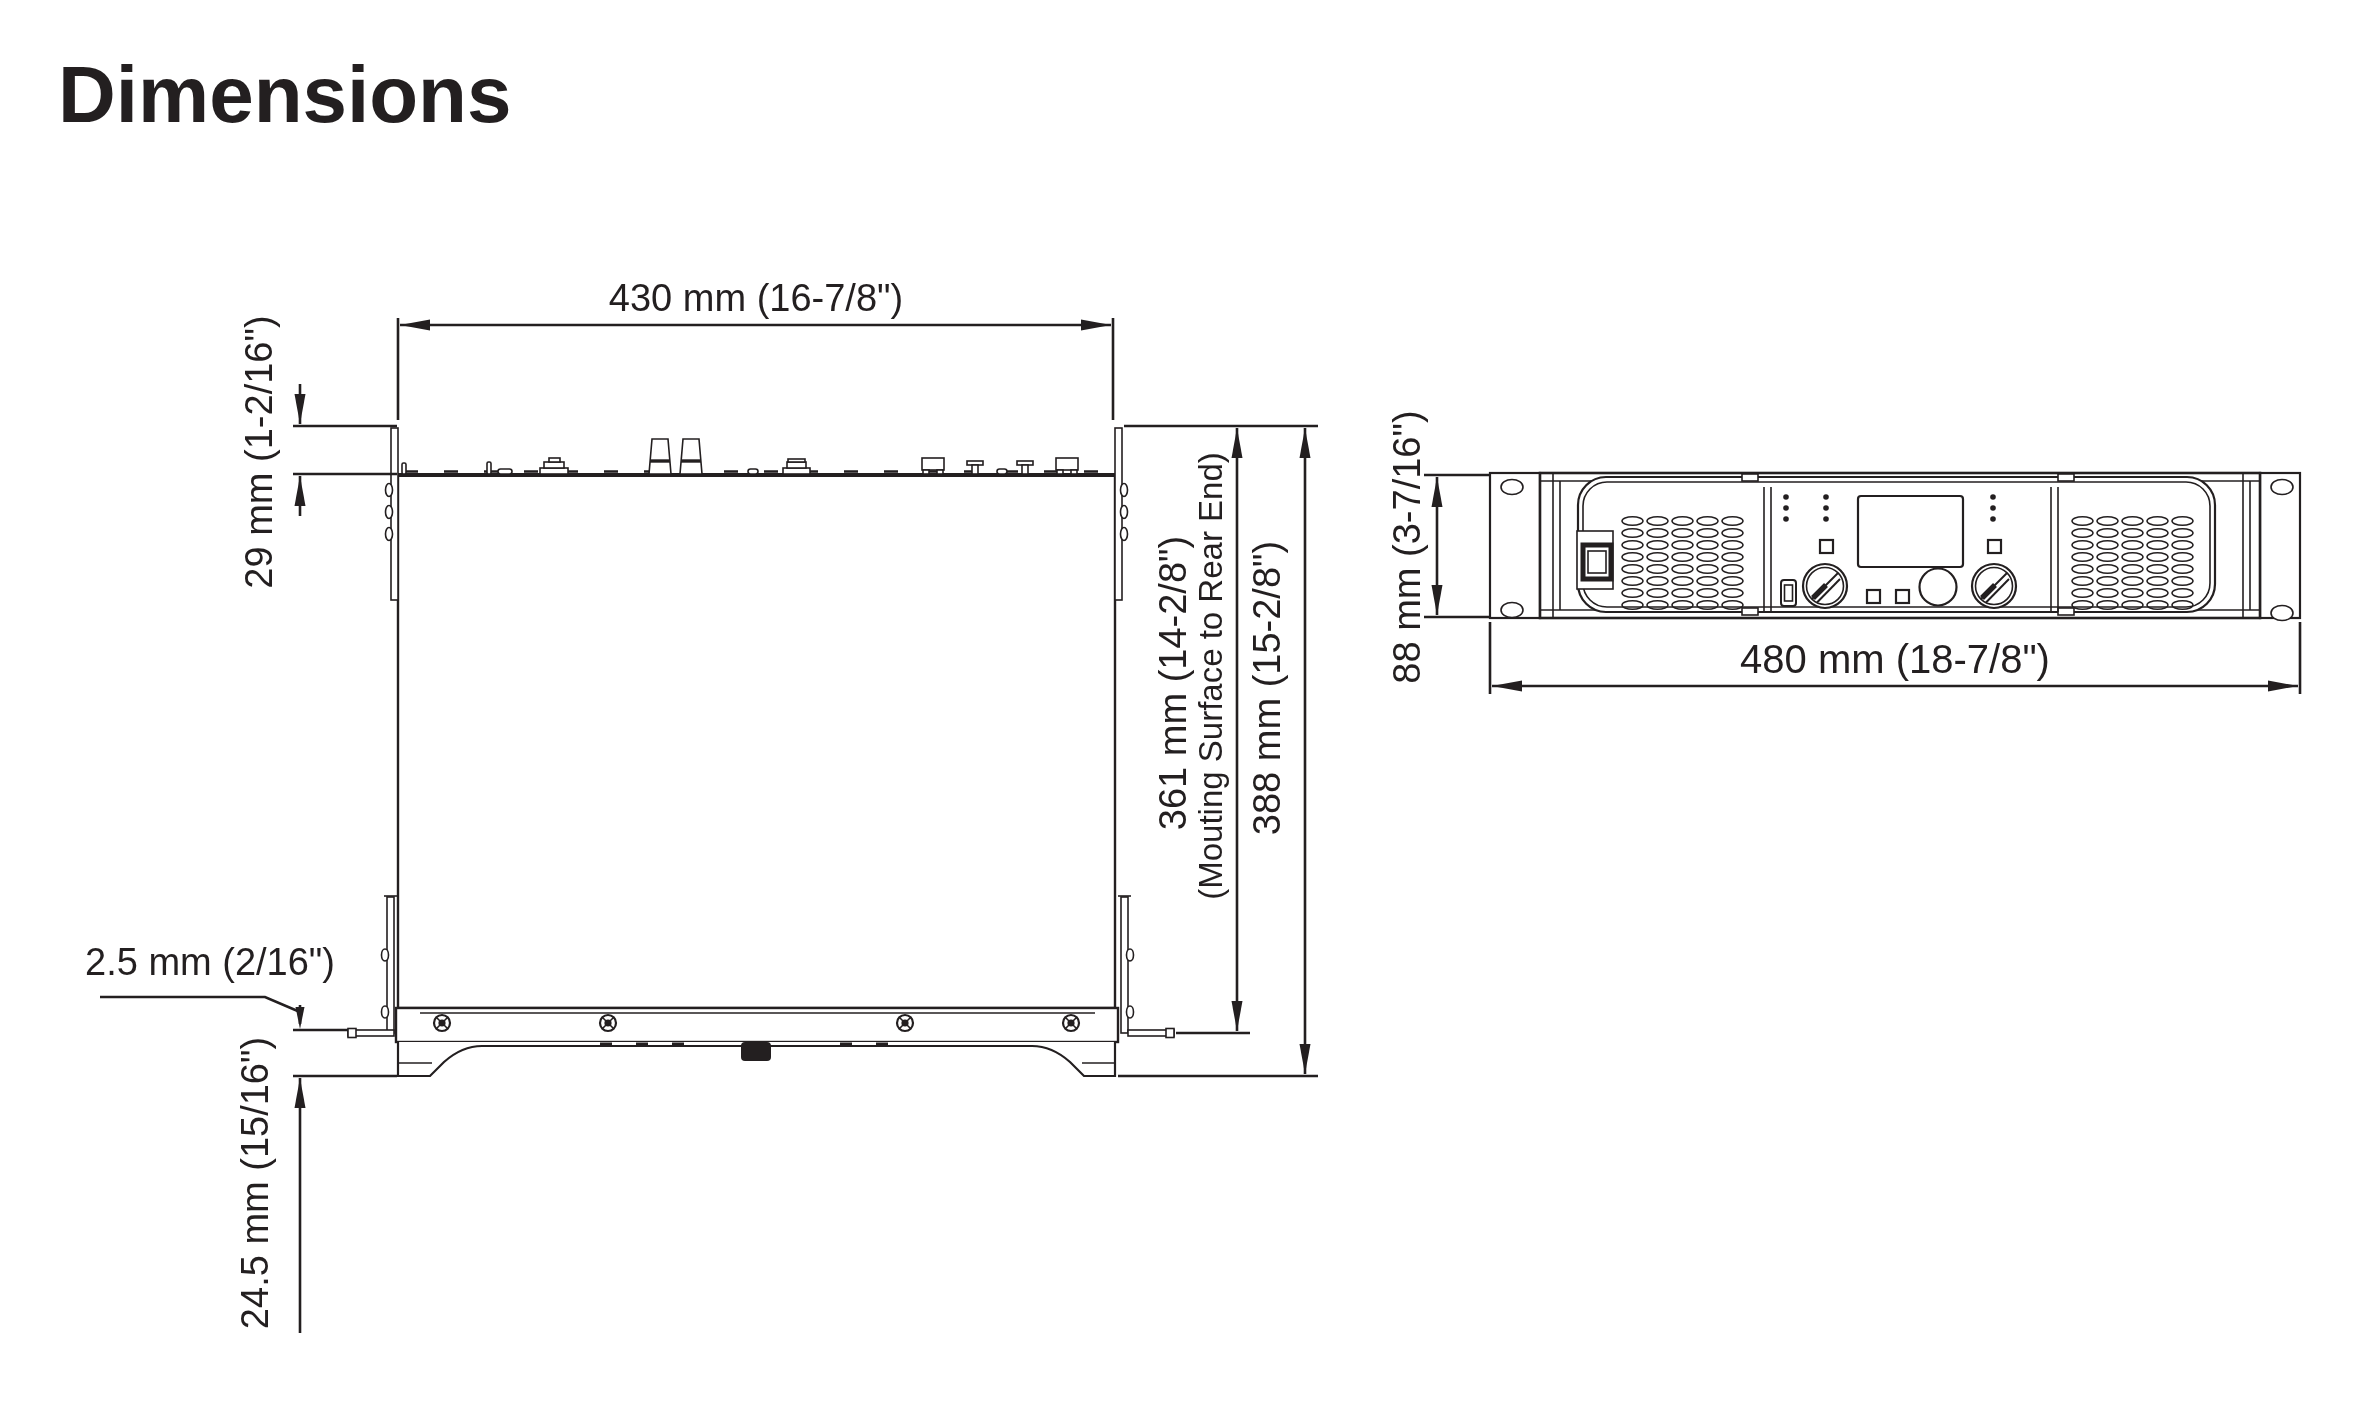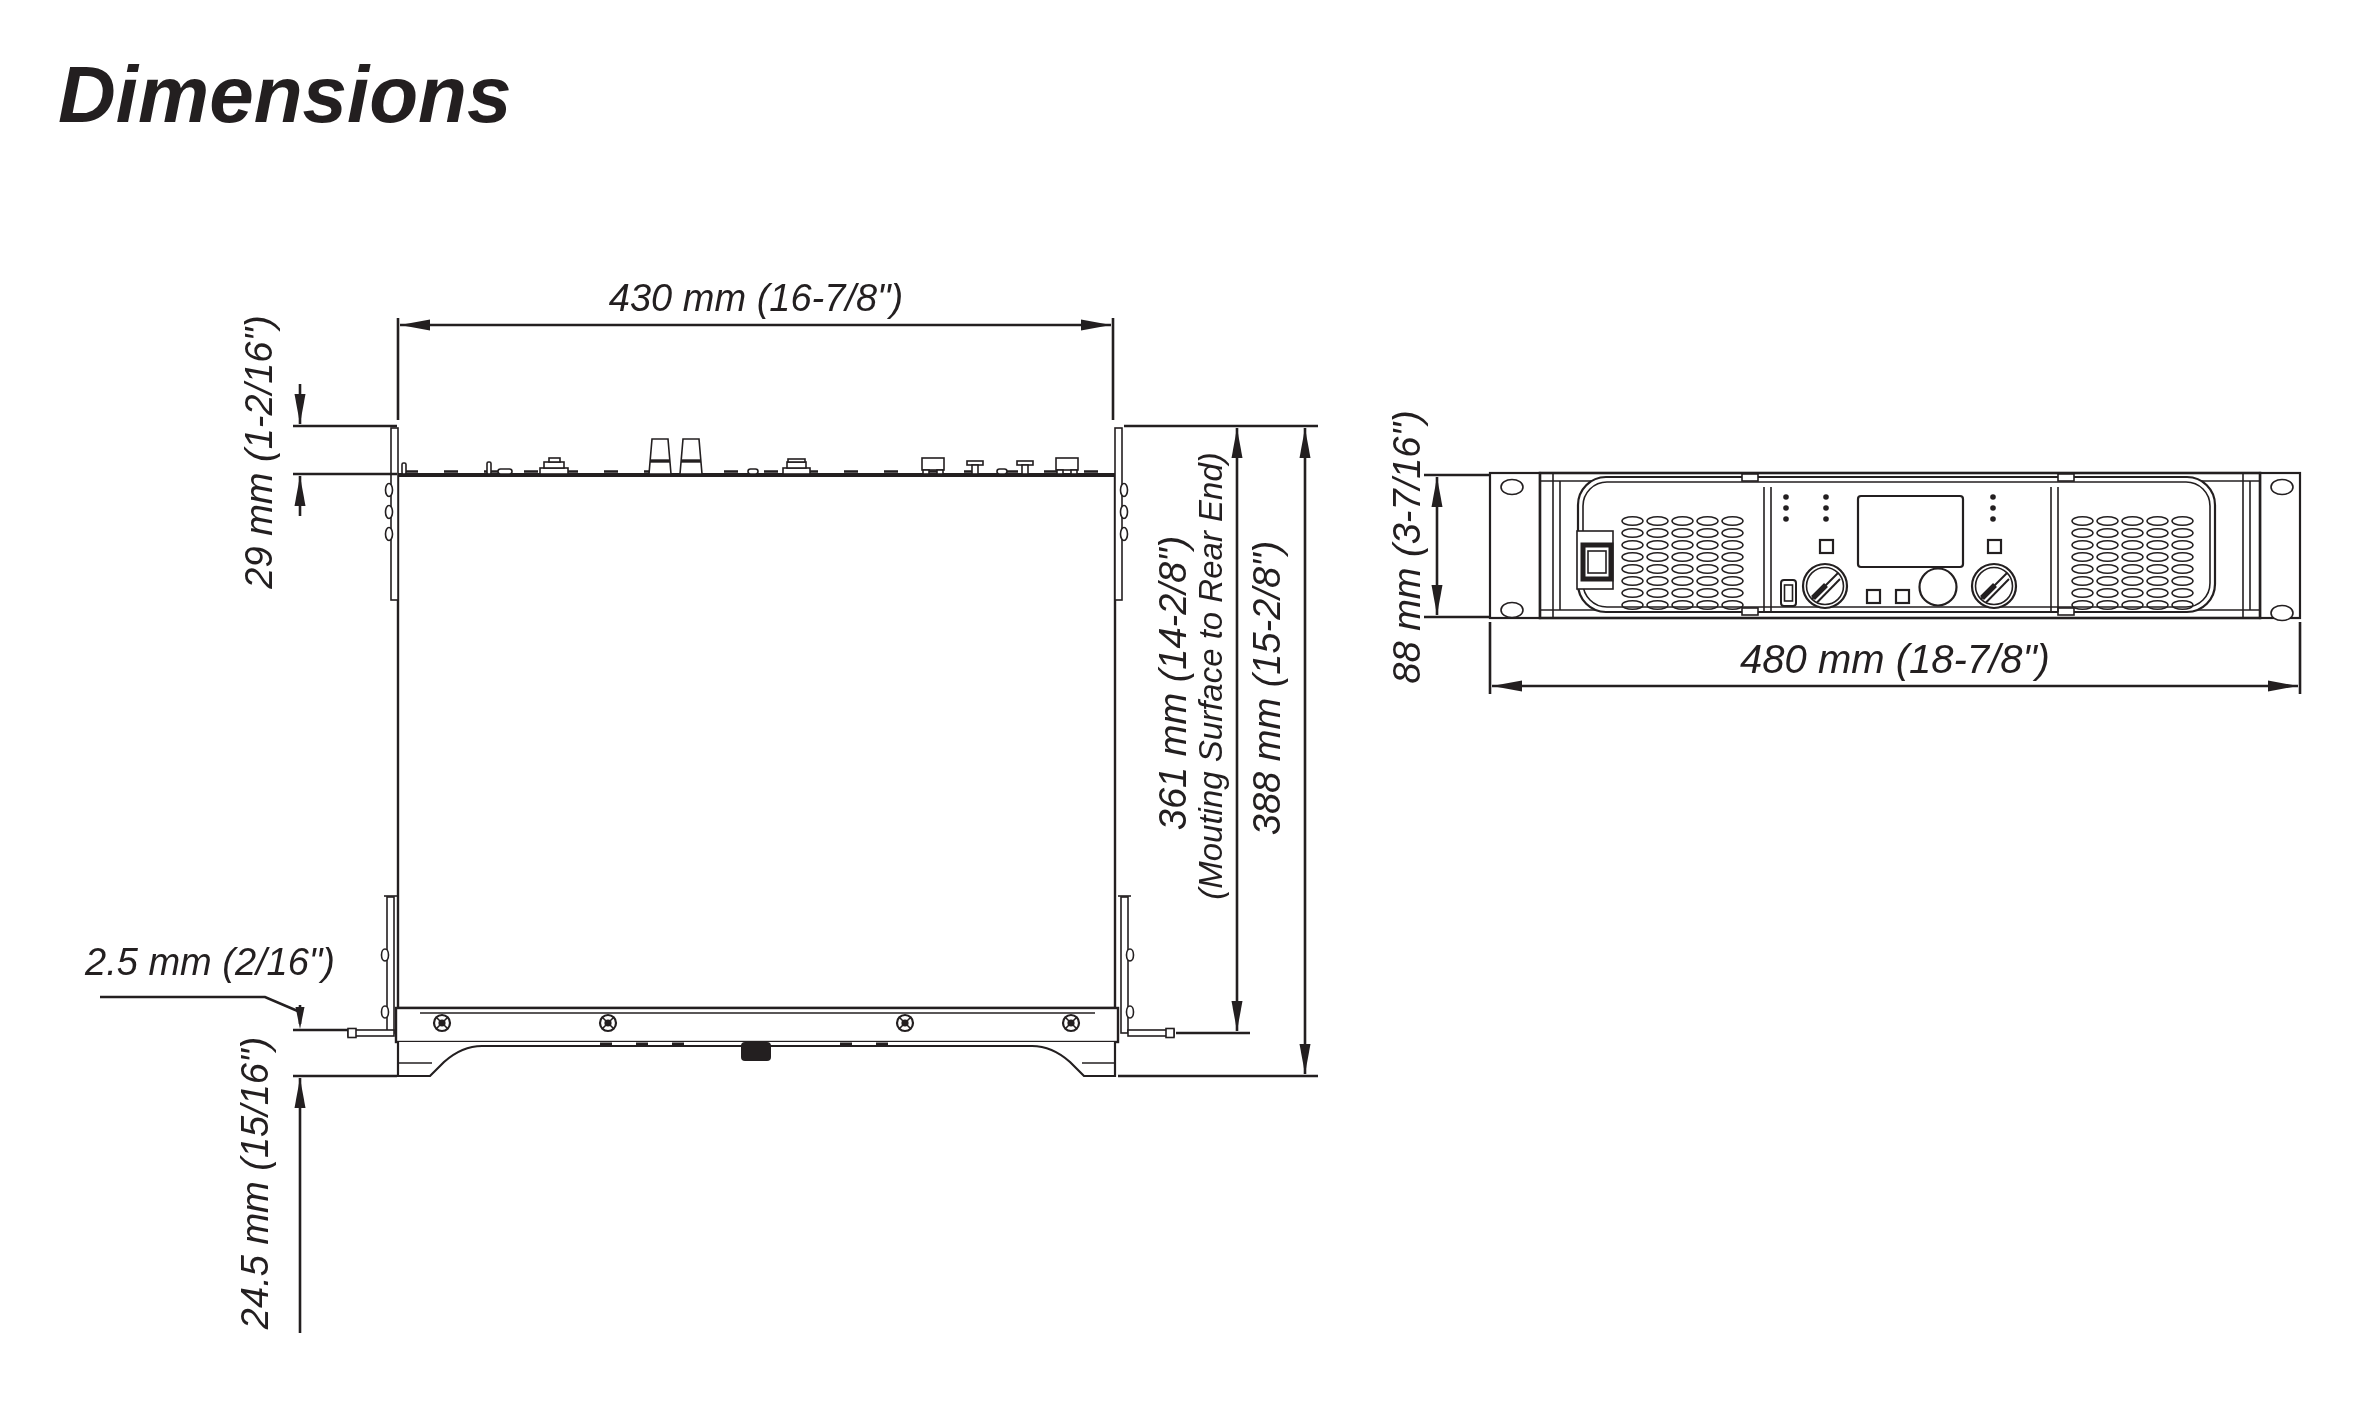--- a/index.html
+++ b/index.html
@@ -1,16 +1,16 @@
 <!DOCTYPE html>
 <html><head>
 <meta charset="utf-8">
 <style>
   html,body{margin:0;padding:0;background:#ffffff;}
-  #page{position:relative;width:2372px;height:1422px;background:#fff;overflow:hidden;font-style:italic;}
+  #page{position:relative;width:2372px;height:1422px;background:#fff;overflow:hidden;}
   svg{position:absolute;left:0;top:0;}
   text{font-family:"Liberation Sans","DejaVu Sans",sans-serif;fill:#231f20;}
   .dimlabel{font-size:38px;}
   .dimnote{font-size:33px;}
   .pagetitle{font-size:80px;font-weight:bold;}
   .ln{stroke:#231f20;fill:none;}
   .outline{stroke:#231f20;fill:#ffffff;}
   .thin{stroke-width:1.6;}
   .med{stroke-width:2.2;}
   .dim{stroke-width:2.6;}

